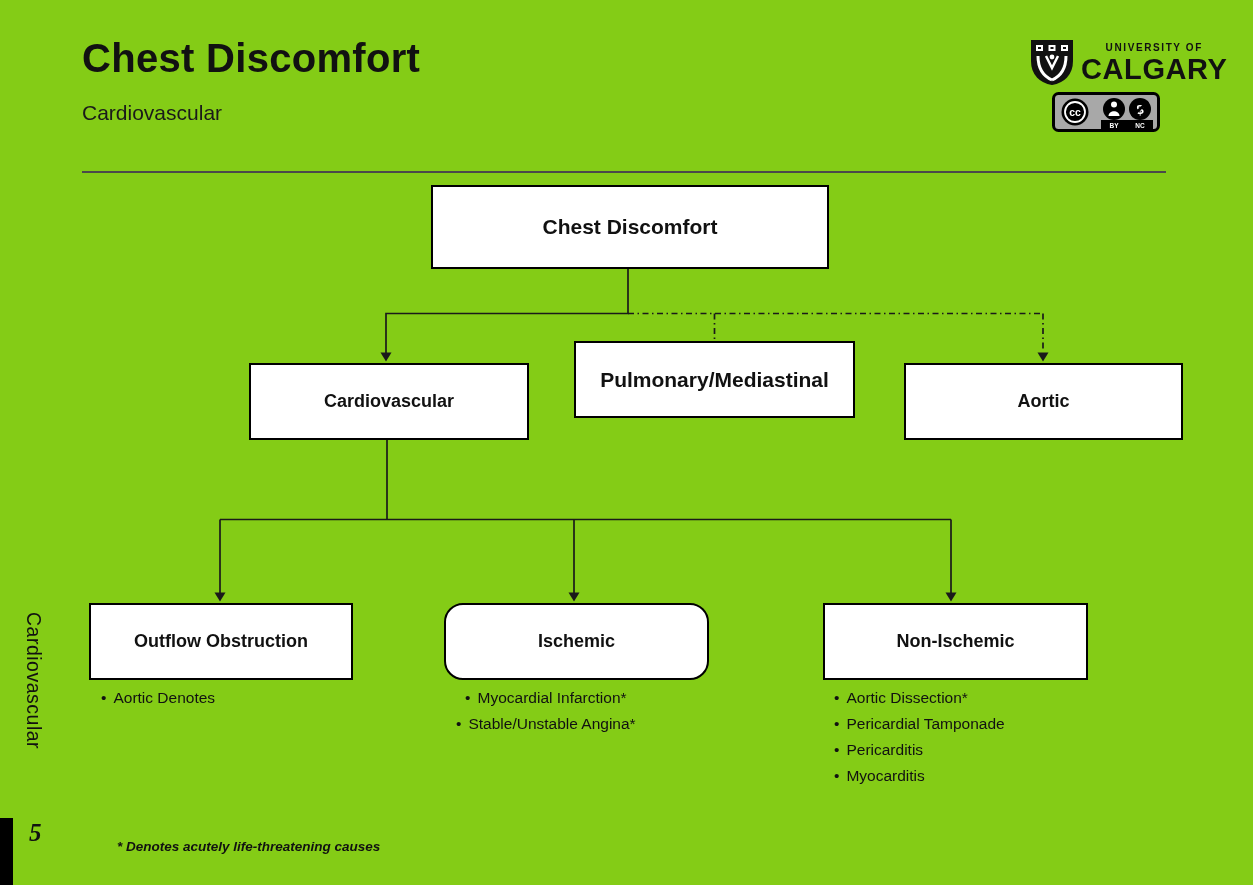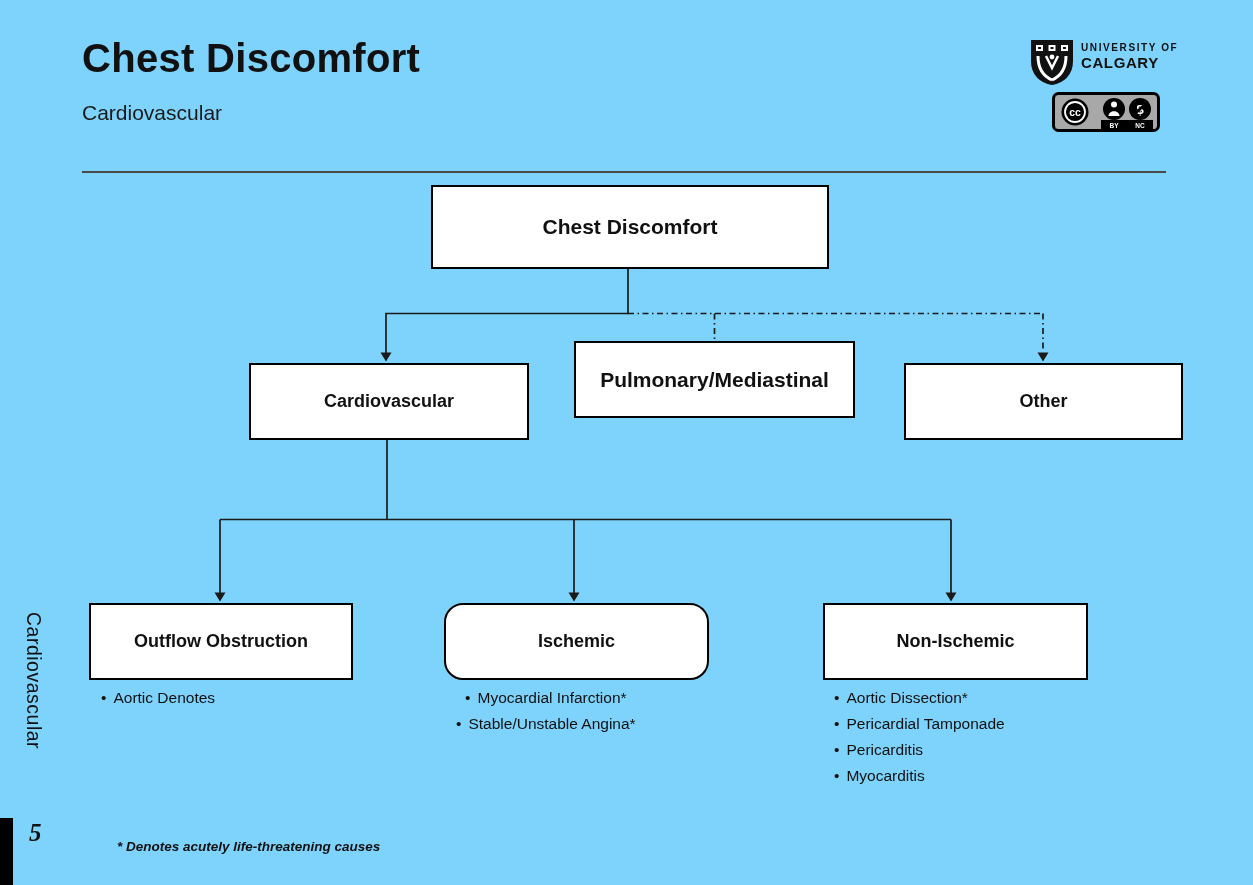--- a/index.html
+++ b/index.html
@@ -1,31 +1,31 @@
 <!DOCTYPE html>
 <html><head>
 <meta charset="utf-8">
 <style>
   html,body { margin:0; padding:0; background:#ffffff; }
   .page {
-    position:relative; width:1253px; height:885px; background:#7dd3fc;
+    position:relative; width:1253px; height:885px; background:#84cc16;
     font-family:"Liberation Sans", sans-serif; color:#111111; overflow:hidden;
   }
   .abs { position:absolute; }
 
   
   .title { left:82px; top:36px; font-size:40px; font-weight:800; letter-spacing:0.3px; color:#111; }
   .subtitle { left:82px; top:101px; font-size:21px; font-weight:400; color:#1a1a1a; }
   .divider { left:82px; top:171px; width:1084px; height:0; border-top:2px solid #4a4a4a; }
 
   
   .crest { left:1030px; top:39px; }
   .uni-text { left:1081px; top:43px; line-height:1; }
   .uni-line1 { font-size:10px; font-weight:700; letter-spacing:1.6px; color:#111;text-align:center; }
-  .uni-line2 { font-size:15px; font-weight:700; letter-spacing:0.6px; color:#111; margin-top:2px; }
+  .uni-line2 { font-size:29px; font-weight:700; letter-spacing:0.6px; color:#111; margin-top:2px; }
   .cc-badge { left:1052px; top:92px; }
 
   
   .node {
     position:absolute; background:#ffffff; border:2px solid #000000;
     display:flex; align-items:center; justify-content:center;
     font-weight:700; text-align:center; color:#111;
   }
   .node-root { left:431px; top:185px; width:394px; height:80px; border-width:2.5px; font-size:21px; }
   .node-cardio { left:249px; top:363px; width:276px; height:73px; font-size:18px; }
@@ -134,21 +134,21 @@
   <div class="node node-root">
     <span>Chest Discomfort</span>
   </div>
   <div class="node node-cardio">
     <span>Cardiovascular</span>
   </div>
   <div class="node node-pulm">
     <span>Pulmonary/Mediastinal</span>
   </div>
   <div class="node node-other">
-    <span>Other</span>
+    <span>Aortic</span>
   </div>
   <div class="node node-outflow">
     <span>Outflow Obstruction</span>
   </div>
   <div class="node node-isch">
     <span>Ischemic</span>
   </div>
   <div class="node node-nonisch">
     <span>Non-Ischemic</span>
   </div>

